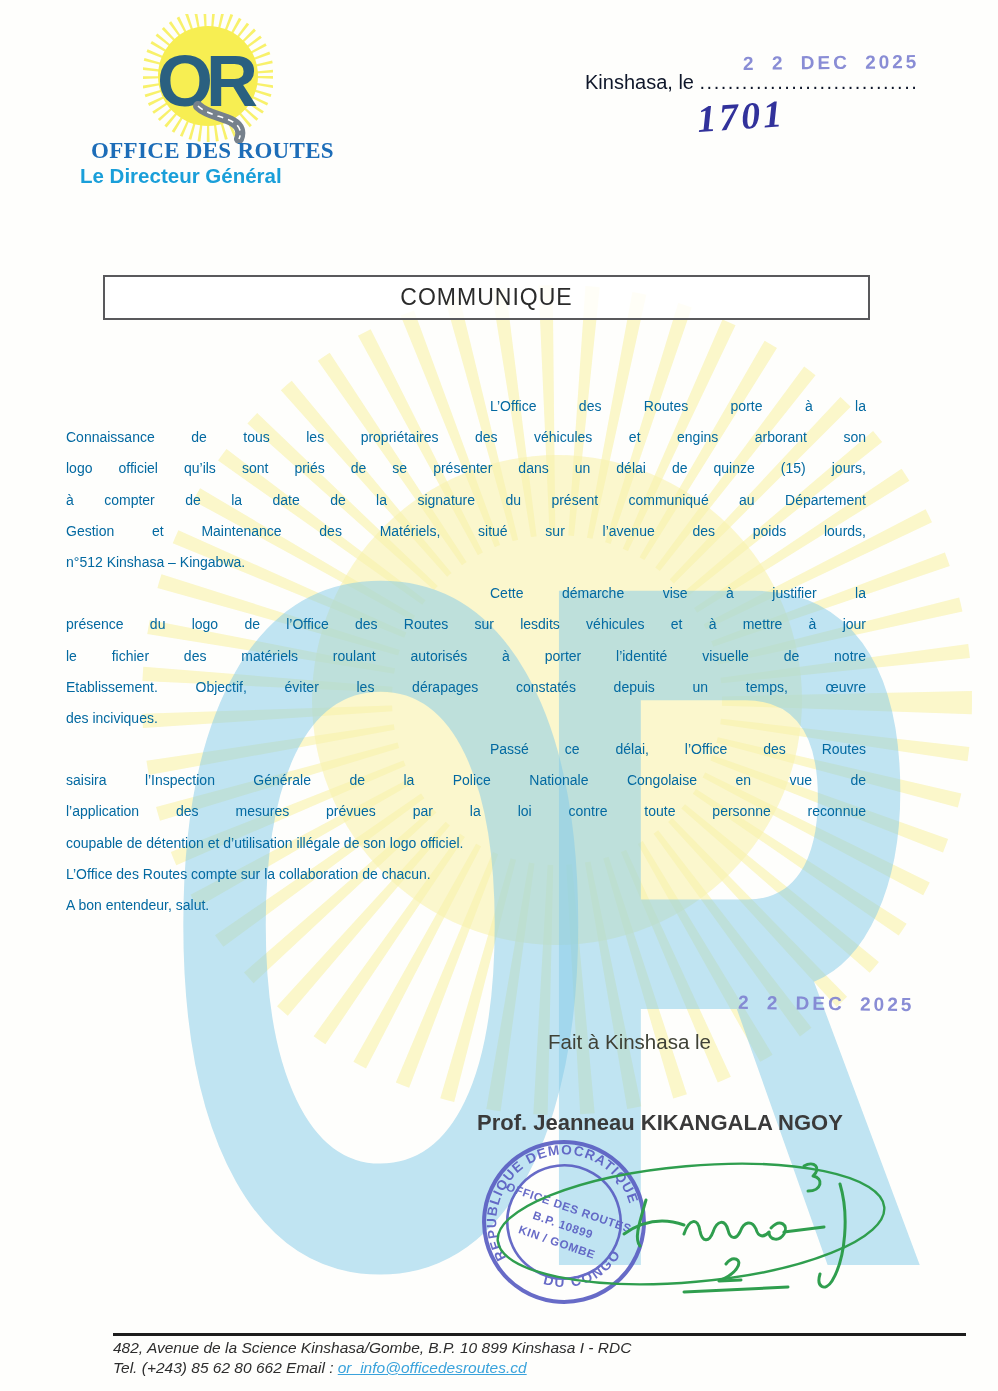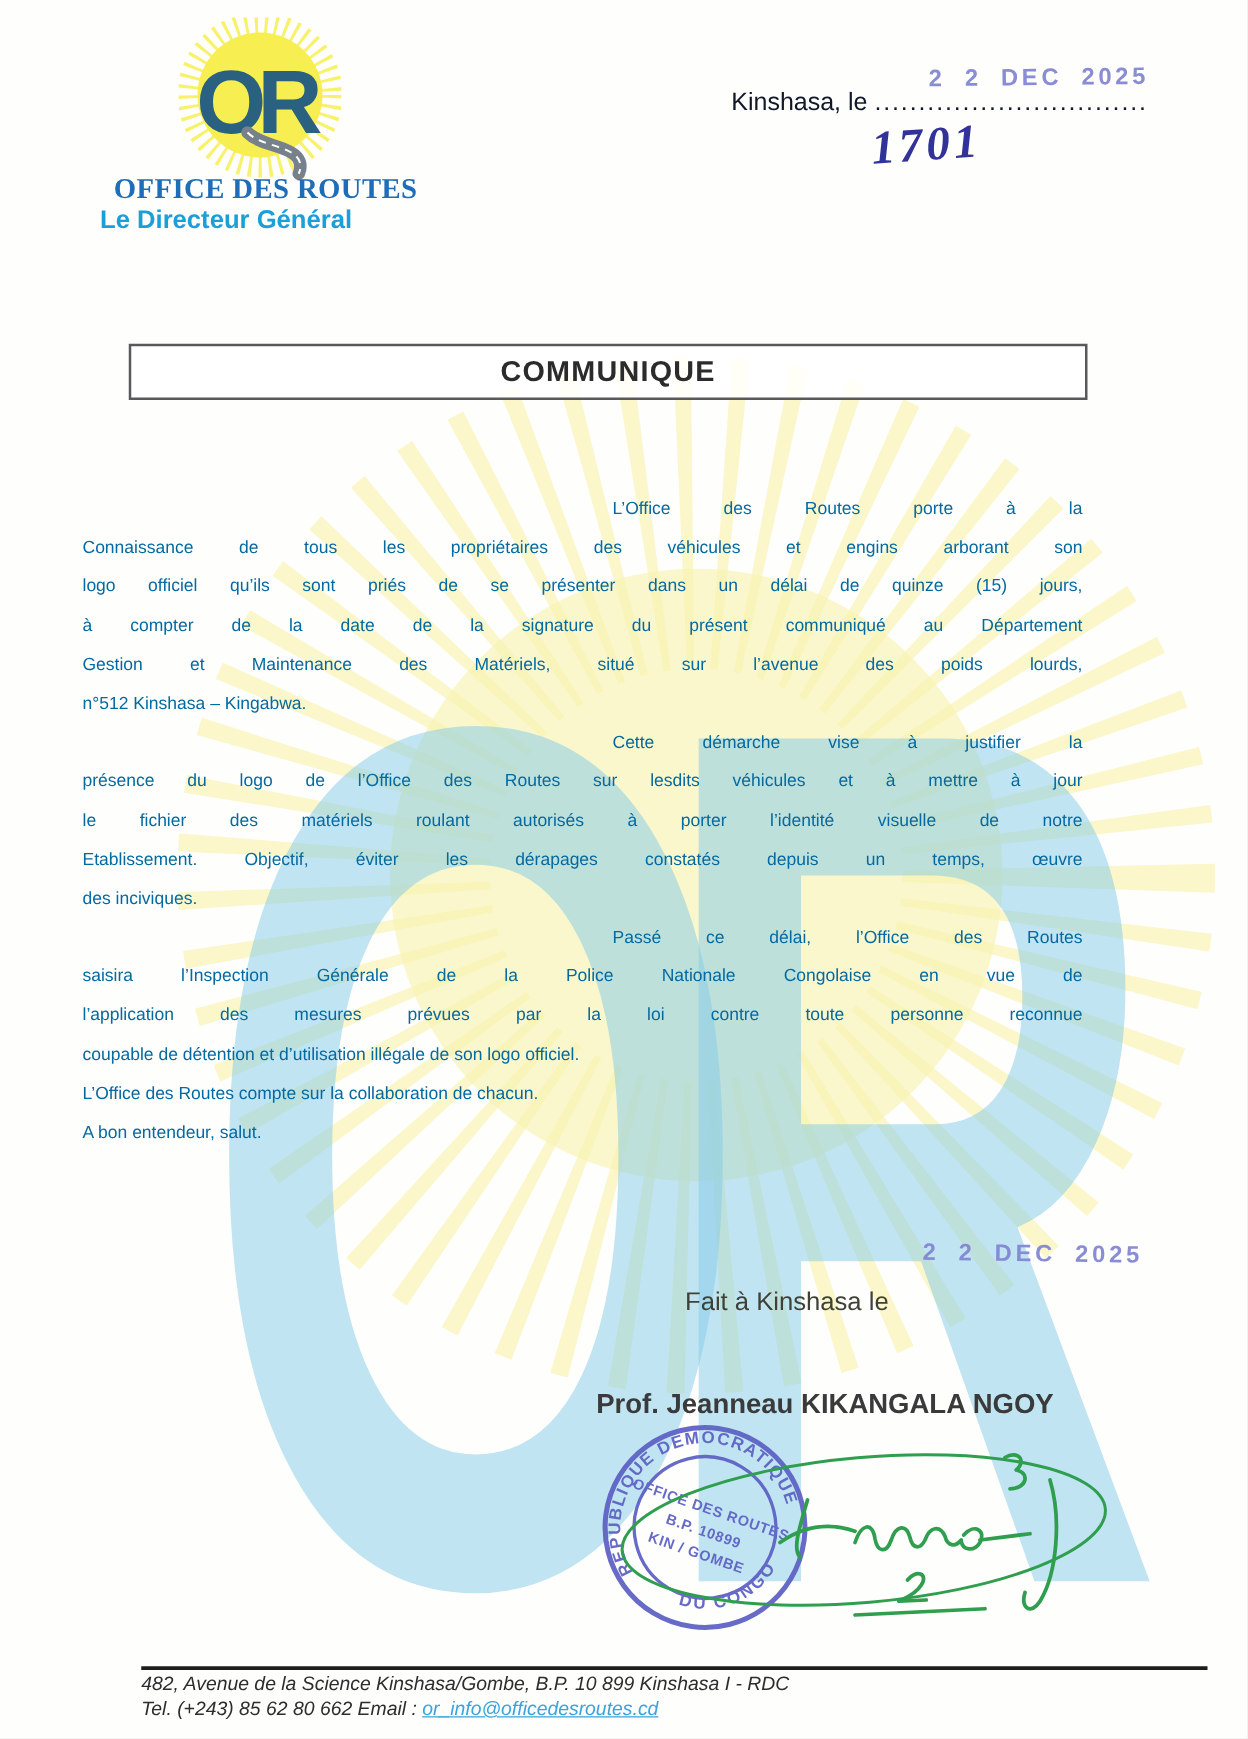--- a/index.html
+++ b/index.html
@@ -38,21 +38,21 @@
     left:697px; top:94px; font-family:"Liberation Serif", serif;
     font-style:italic; font-weight:700; font-size:38px; color:#32329b;
     letter-spacing:3px; transform:rotate(-4deg);
   }
 
   
   .title-box {
     left:103px; top:275px; width:763px; height:41px;
     border:2px solid #59595c; background:rgba(255,255,255,0.85);
     text-align:center; line-height:41px;
-    font-size:23px; font-weight:700; color:#2b2b2b; letter-spacing:1px;
+    font-size:23px; font-weight:400; color:#2b2b2b; letter-spacing:1px;
   }
 
   
   .body-block { left:66px; top:391px; width:800px; font-size:14px; color:#0369a1; }
   .body-block .line { height:31.2px; line-height:31.2px; white-space:nowrap; }
   .body-block .first, .body-block .fill { white-space:normal; text-align:justify; text-align-last:justify; }
   .body-block .first { margin-left:424px; }
 
   
   .fait-line { left:548px; top:995px; font-size:20.5px; color:#3f4136; white-space:nowrap;margin-top:35px; }

